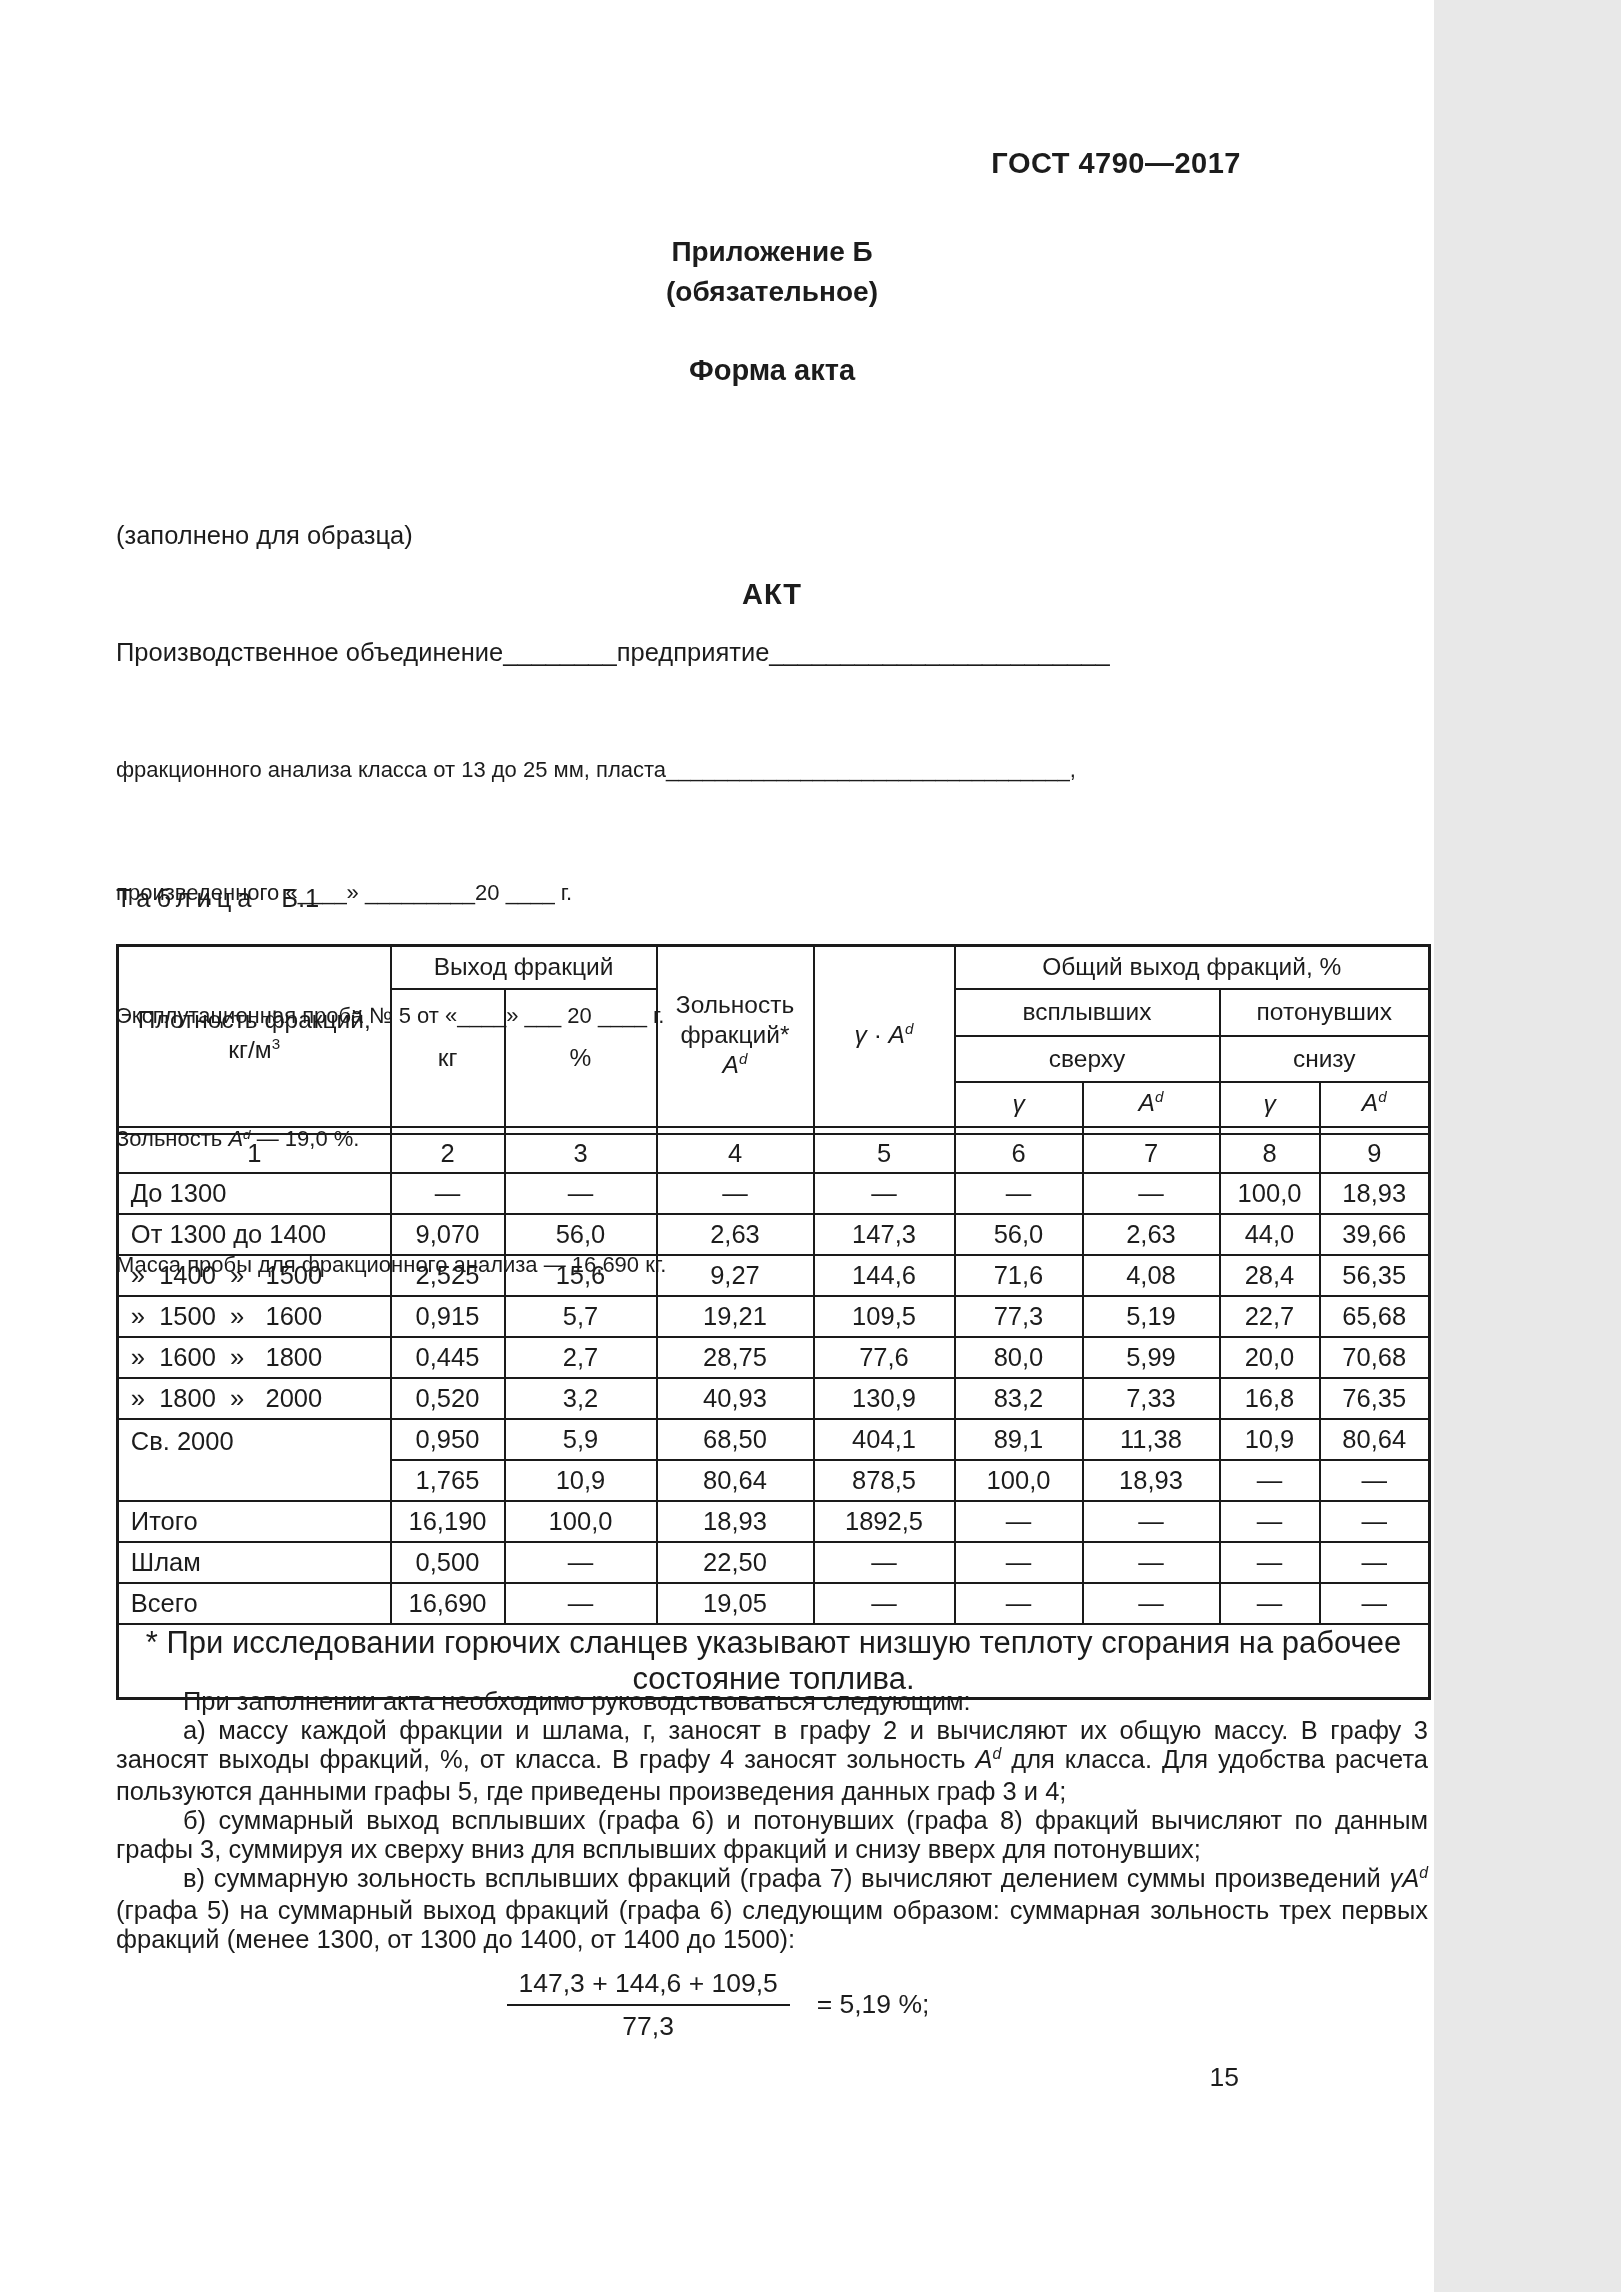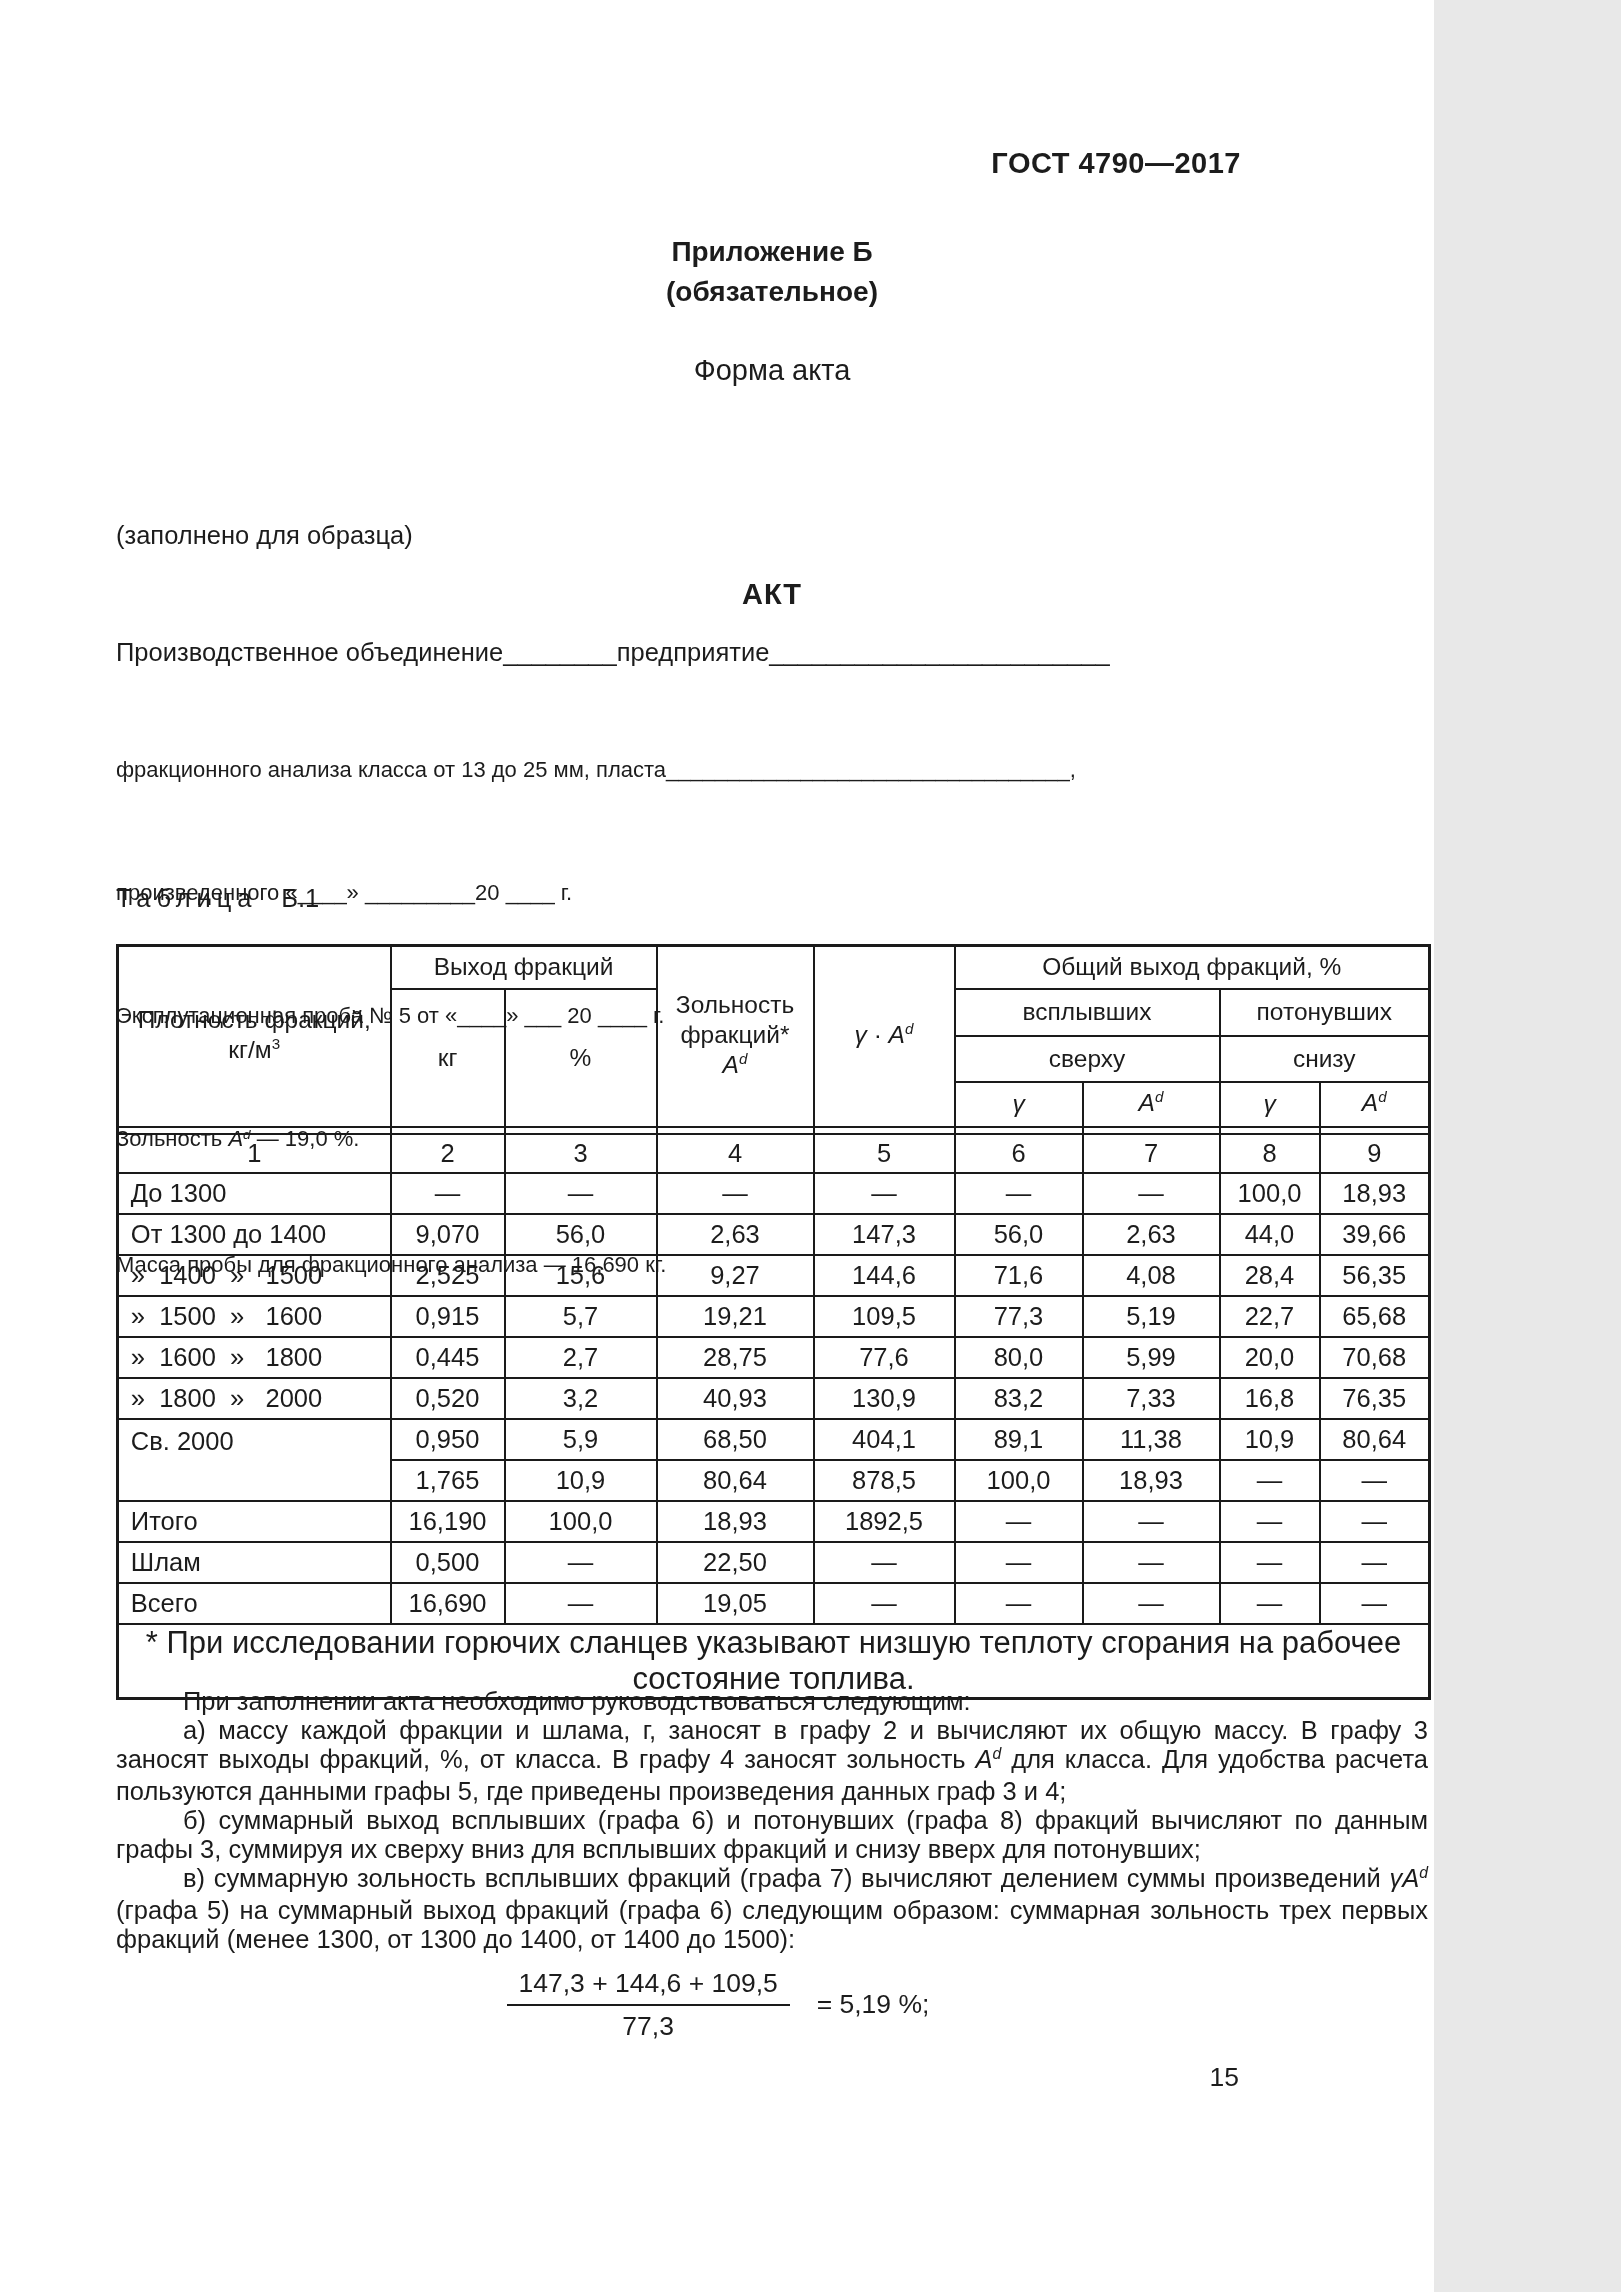--- a/index.html
+++ b/index.html
@@ -4,21 +4,21 @@
 <style>
   html,body{margin:0;padding:0;background:#e8e8e8;}
   .page{
     position:relative; width:1434px; height:2293px; background:#ffffff;
     font-family:"Liberation Sans","DejaVu Sans",sans-serif; color:#1c1c1c; overflow:hidden;
   }
   .abs{position:absolute;}
   .centered{position:absolute; left:116px; width:1312px; text-align:center;}
   .gost-code{top:147px; right:193px; font-size:29px; font-weight:bold; letter-spacing:0.5px;}
   .appendix{top:232px; font-size:28px; line-height:40px; font-weight:bold;}
-  .form-title{top:354px; font-size:29px; font-weight:normal;}
+  .form-title{top:354px; font-size:29px; font-weight:bold;}
   .sample-block{top:438px; left:116px; width:1312px; font-size:25.5px; line-height:39px; white-space:pre;}
   .act-title{top:578px; font-size:29px; font-weight:bold; letter-spacing:1px;}
   .form-lines{top:667px; left:116px; width:1312px; font-size:22px; line-height:41px; white-space:pre;}
   .seg-i{font-style:italic;}
   .seg-sup,.seg-isup{font-size:0.62em; position:relative; top:-0.55em;}
   .seg-isup{font-style:italic;}
   .tcaption{top:884px; left:116px; font-size:25.5px;}
   .tcaption .word{letter-spacing:5.9px;}
   .tcaption .num{margin-left:24px;}
 

